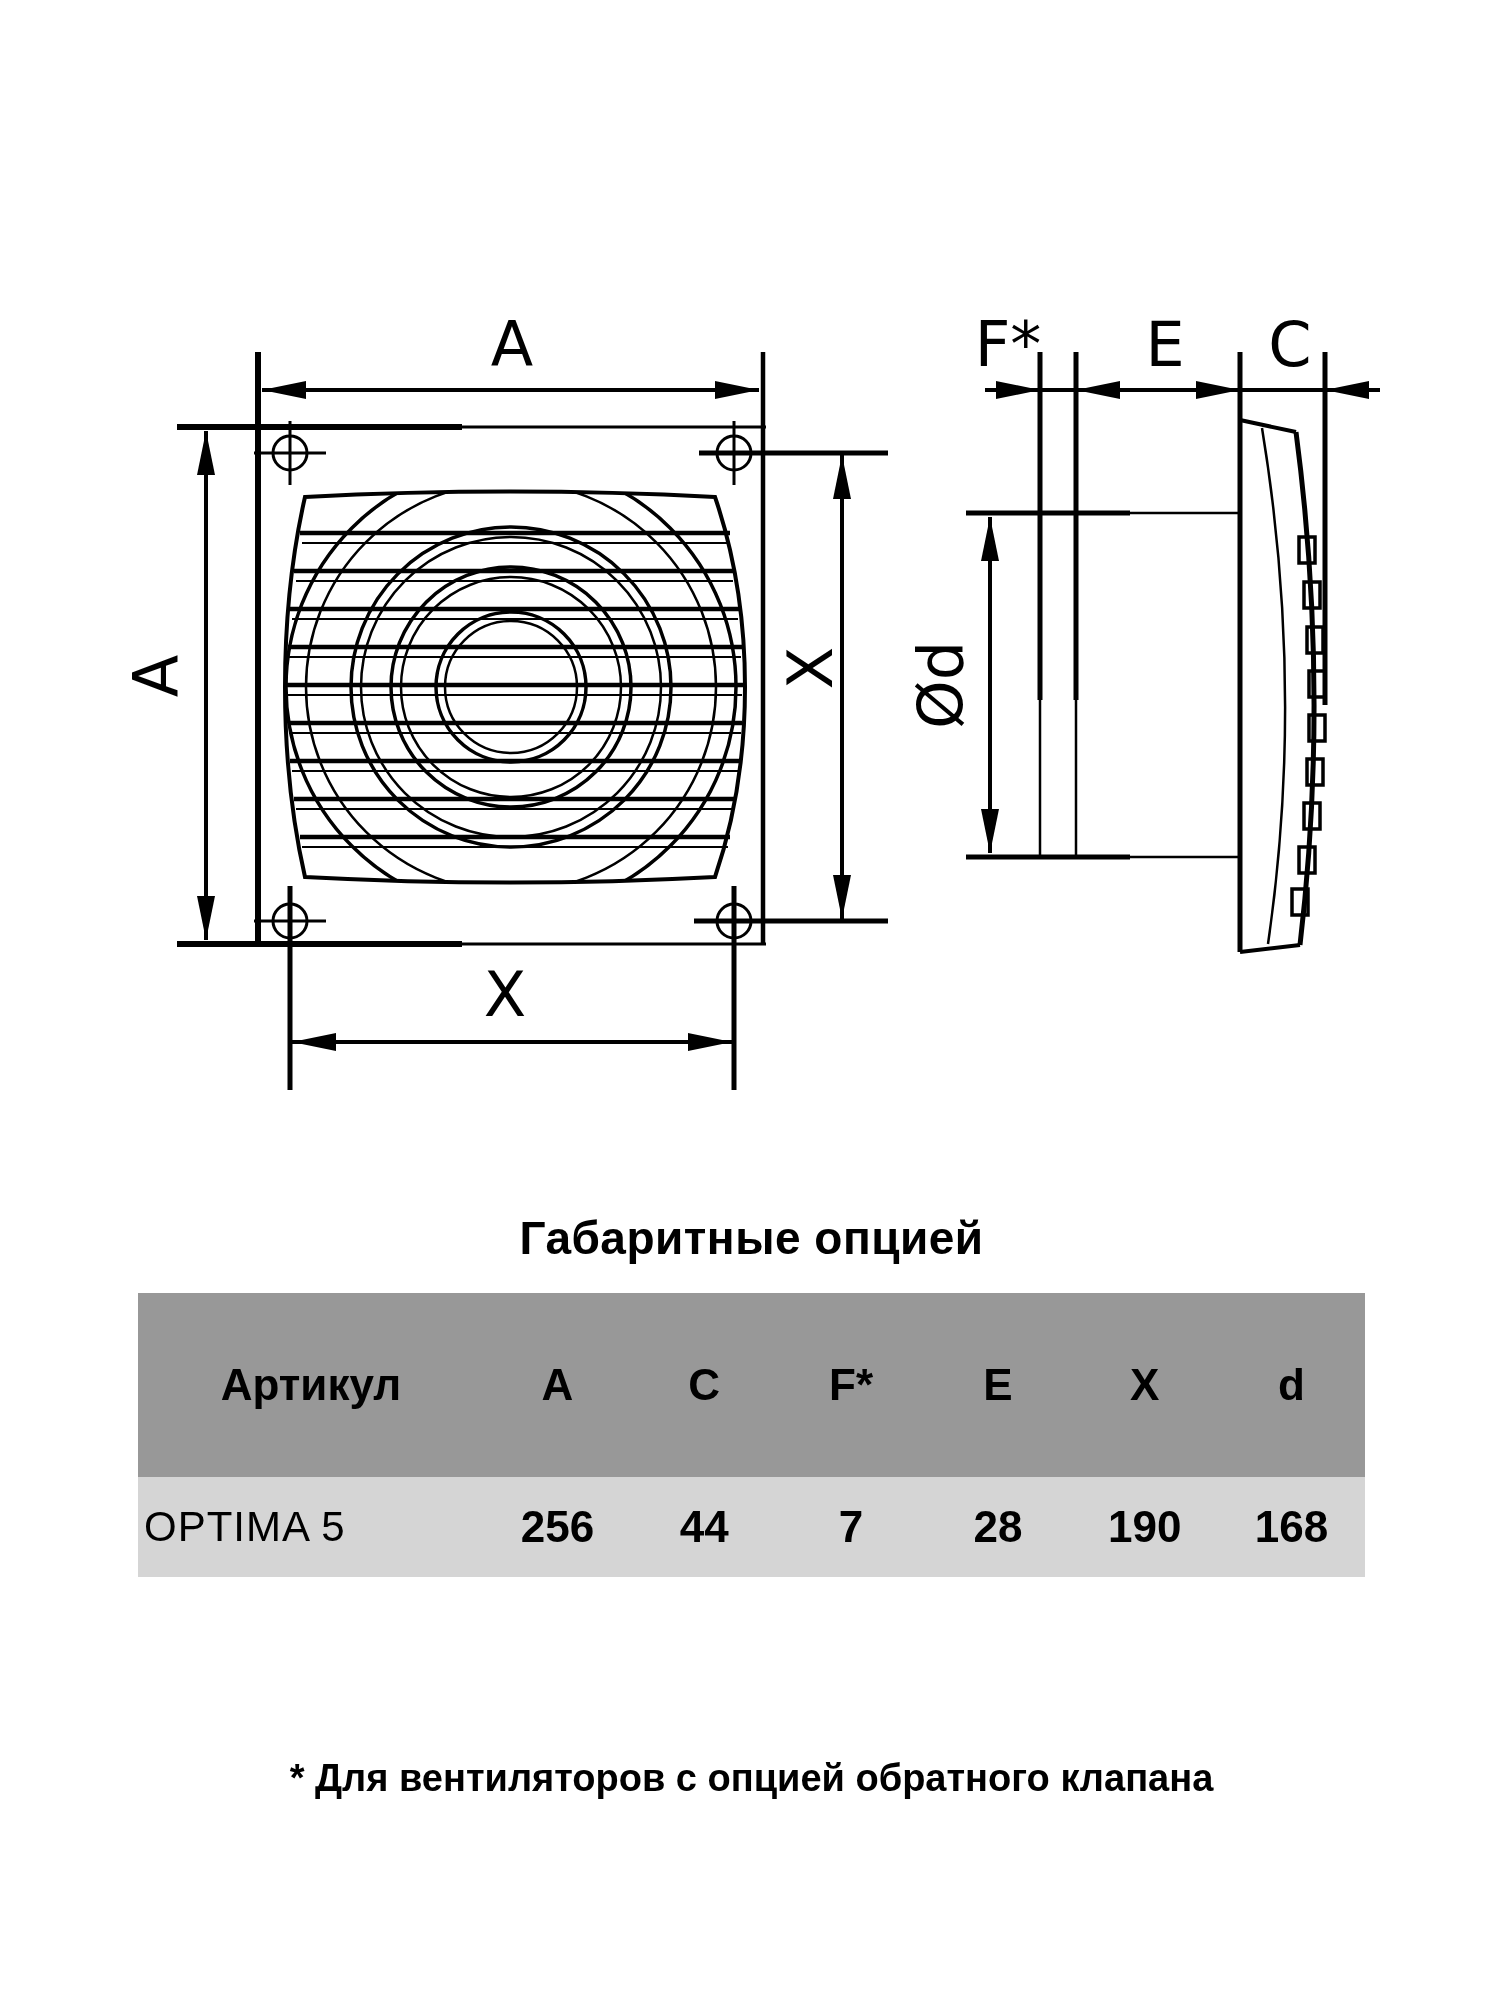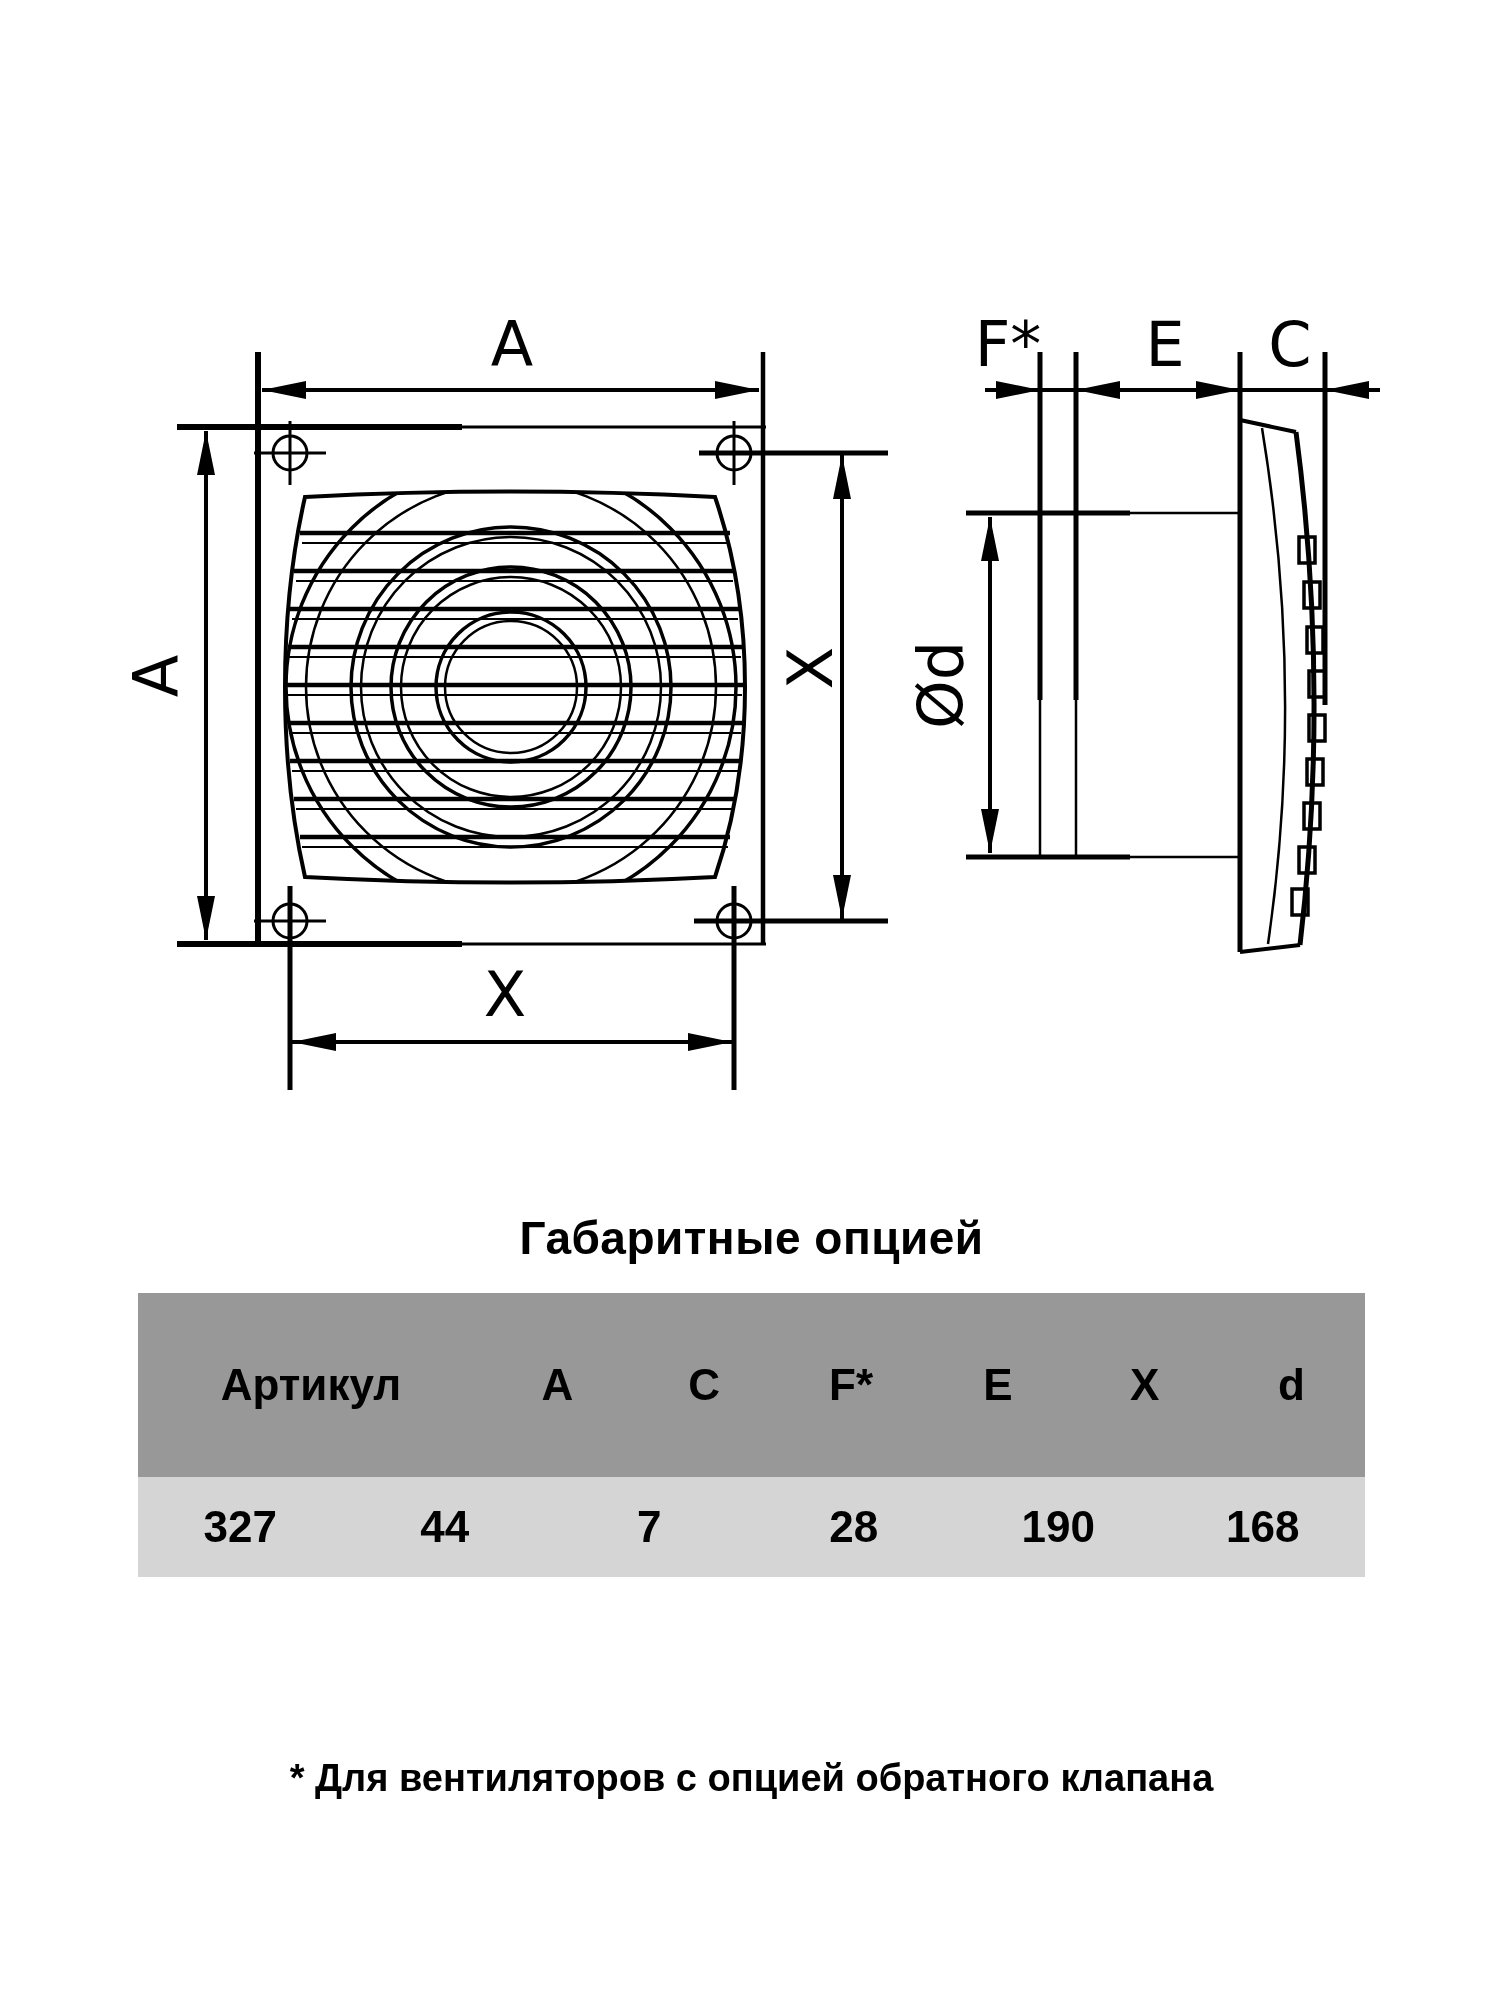--- a/index.html
+++ b/index.html
@@ -192,21 +192,22 @@
     <div class="t-row t-head">
       <div class="c-article">Артикул</div>
       <div class="c-val">A</div>
       <div class="c-val">C</div>
       <div class="c-val">F*</div>
       <div class="c-val">E</div>
       <div class="c-val">X</div>
       <div class="c-val">d</div>
     </div>
     <div class="t-row t-data2">
-      <div class="c-val">327</div>
+      <div class="c-article row-label">OPTIMA 5</div>
+      <div class="c-val">256</div>
       <div class="c-val">44</div>
       <div class="c-val">7</div>
       <div class="c-val">28</div>
       <div class="c-val">190</div>
       <div class="c-val">168</div>
     </div>
   </div>
 
   <div class="footnote">* Для вентиляторов с опцией обратного клапана</div>
 

